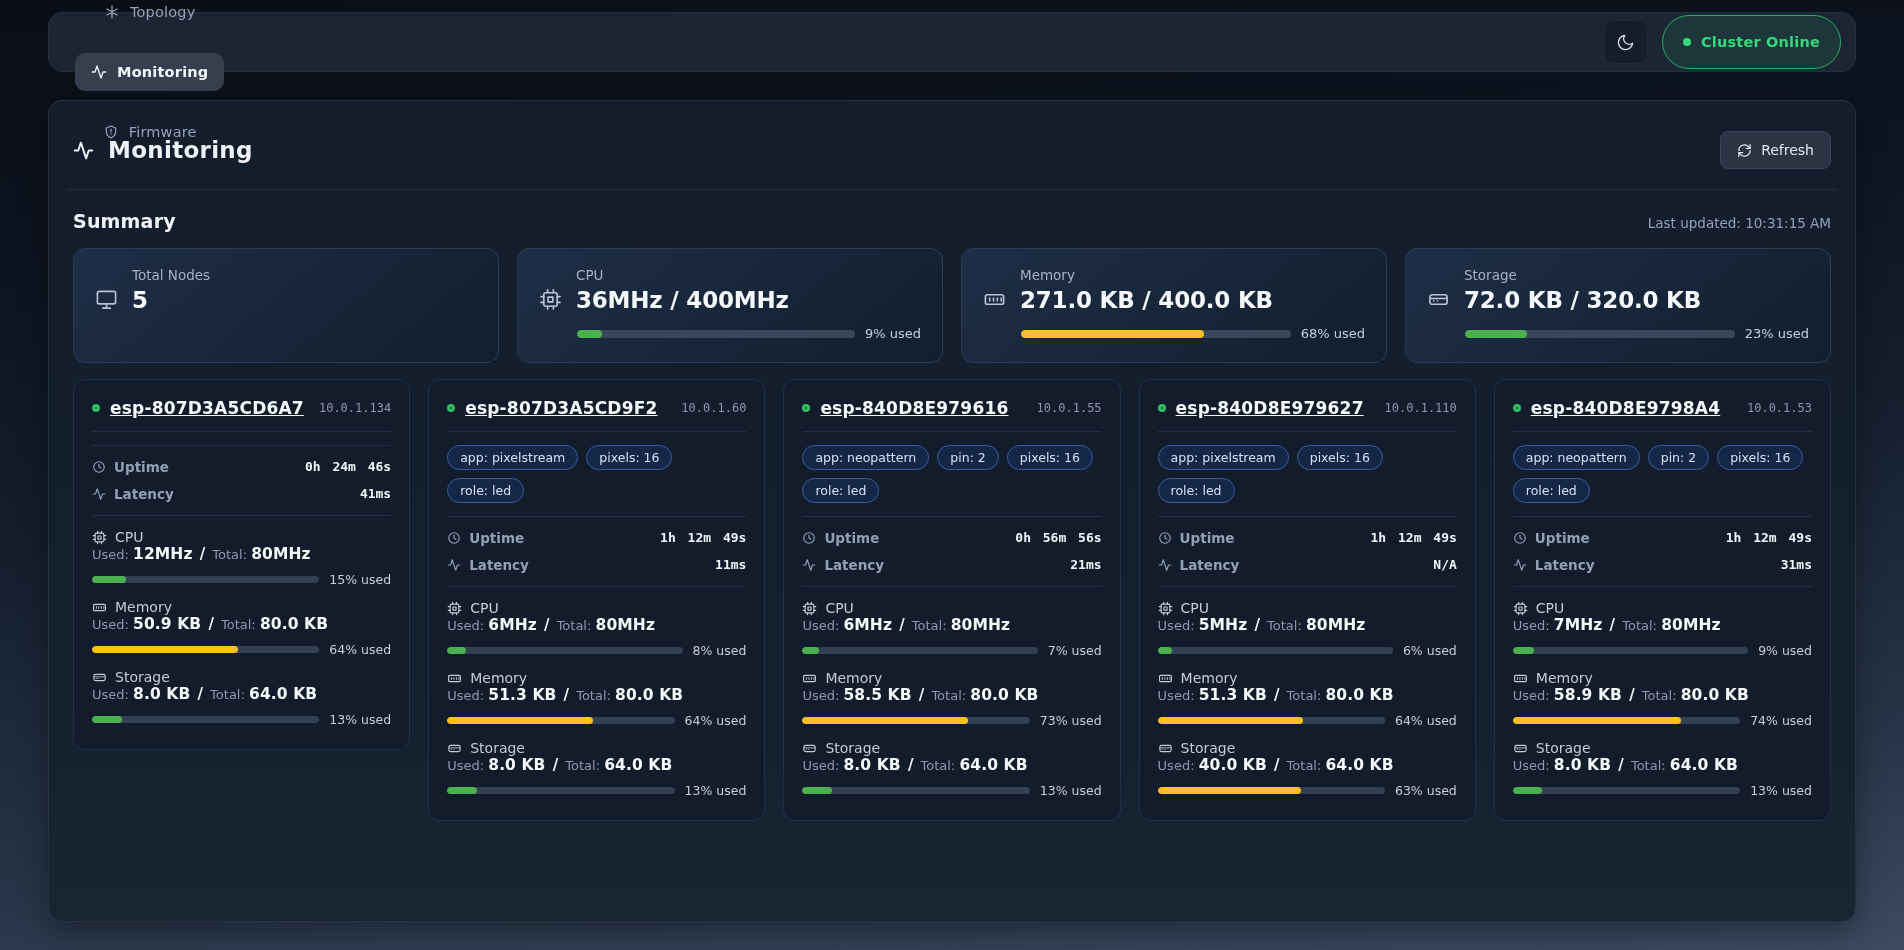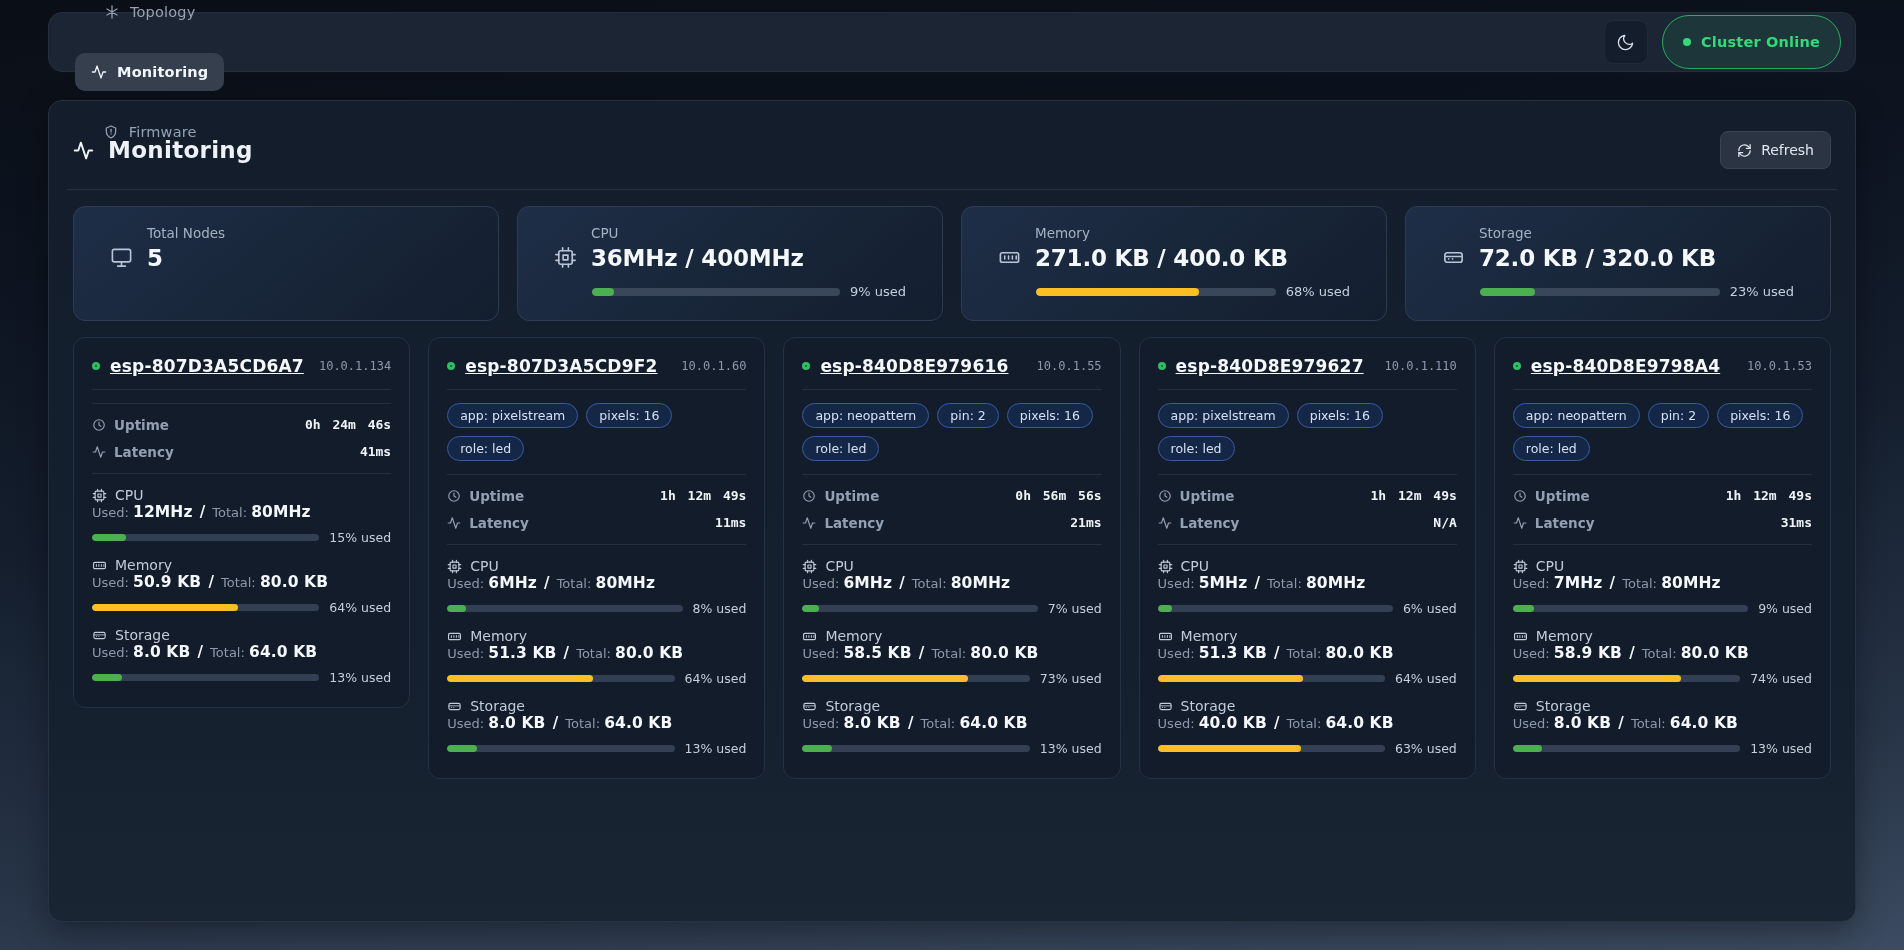--- a/index.html
+++ b/index.html
@@ -63,21 +63,21 @@
 
   
   .summary-head {
     display:flex; align-items:baseline; justify-content:space-between;
     margin:20px 6px 0;
   }
   .summary-head h2 { font-size:19px; font-weight:700; color:#f1f5f9; letter-spacing:.2px; }
   .summary-head .updated { font-size:13.5px; color:#95a2b3; }
   .summary-grid { display:grid; grid-template-columns:repeat(4,1fr); gap:18px; margin:16px 6px 0; }
   .sumcard {
-    border-radius:12px; border:1px solid #2c3c53; padding:18px 36px 14px;
+    border-radius:12px; border:1px solid #2c3c53; padding:18px 21px 14px;
     background:linear-gradient(140deg,#1e2e47 0%,#19273b 45%,#131e2e 100%);
     min-height:115px;
   }
   .sum-main { display:flex; gap:14px; }
   .sum-icon { color:#b9c4d4; margin-top:21px; }
   .sum-label { font-size:13.5px; color:#a6b2c2; margin-bottom:4px; }
   .sum-value { font-size:23px; font-weight:700; color:#f5f8fb; letter-spacing:-.2px; }
   .sum-bar-row { display:flex; align-items:center; gap:10px; margin-top:13px; padding-left:38px; }
   .bar { flex:1; height:8px; border-radius:4px; background:#3a4659; overflow:hidden; }
   .bar > i { display:block; height:100%; border-radius:4px; }
@@ -223,20 +223,24 @@
       <h1>Monitoring</h1>
     </div>
     <button class="refresh-btn">
       <svg class="ic" width="15" height="15" fill="none" stroke="currentColor" stroke-width="2" stroke-linecap="round" stroke-linejoin="round">
           <use href="#i-refresh"></use>
         </svg>
       <span>Refresh</span>
     </button>
   </div>
 
+  <div class="summary-head">
+    <h2>Summary</h2>
+    <span class="updated">Last updated: 10:31:15 AM</span>
+  </div>
   <div class="summary-grid" id="summary-grid">
   <div class="sumcard">
     <div class="sum-main">
       <svg class="ic sum-icon" width="23" height="23" fill="none" stroke="currentColor" stroke-width="1.7" stroke-linecap="round" stroke-linejoin="round">
             <use href="#i-monitor"></use>
           </svg>
       <div>
         <div class="sum-label">Total Nodes</div>
         <div class="sum-value">5</div>
       </div>

